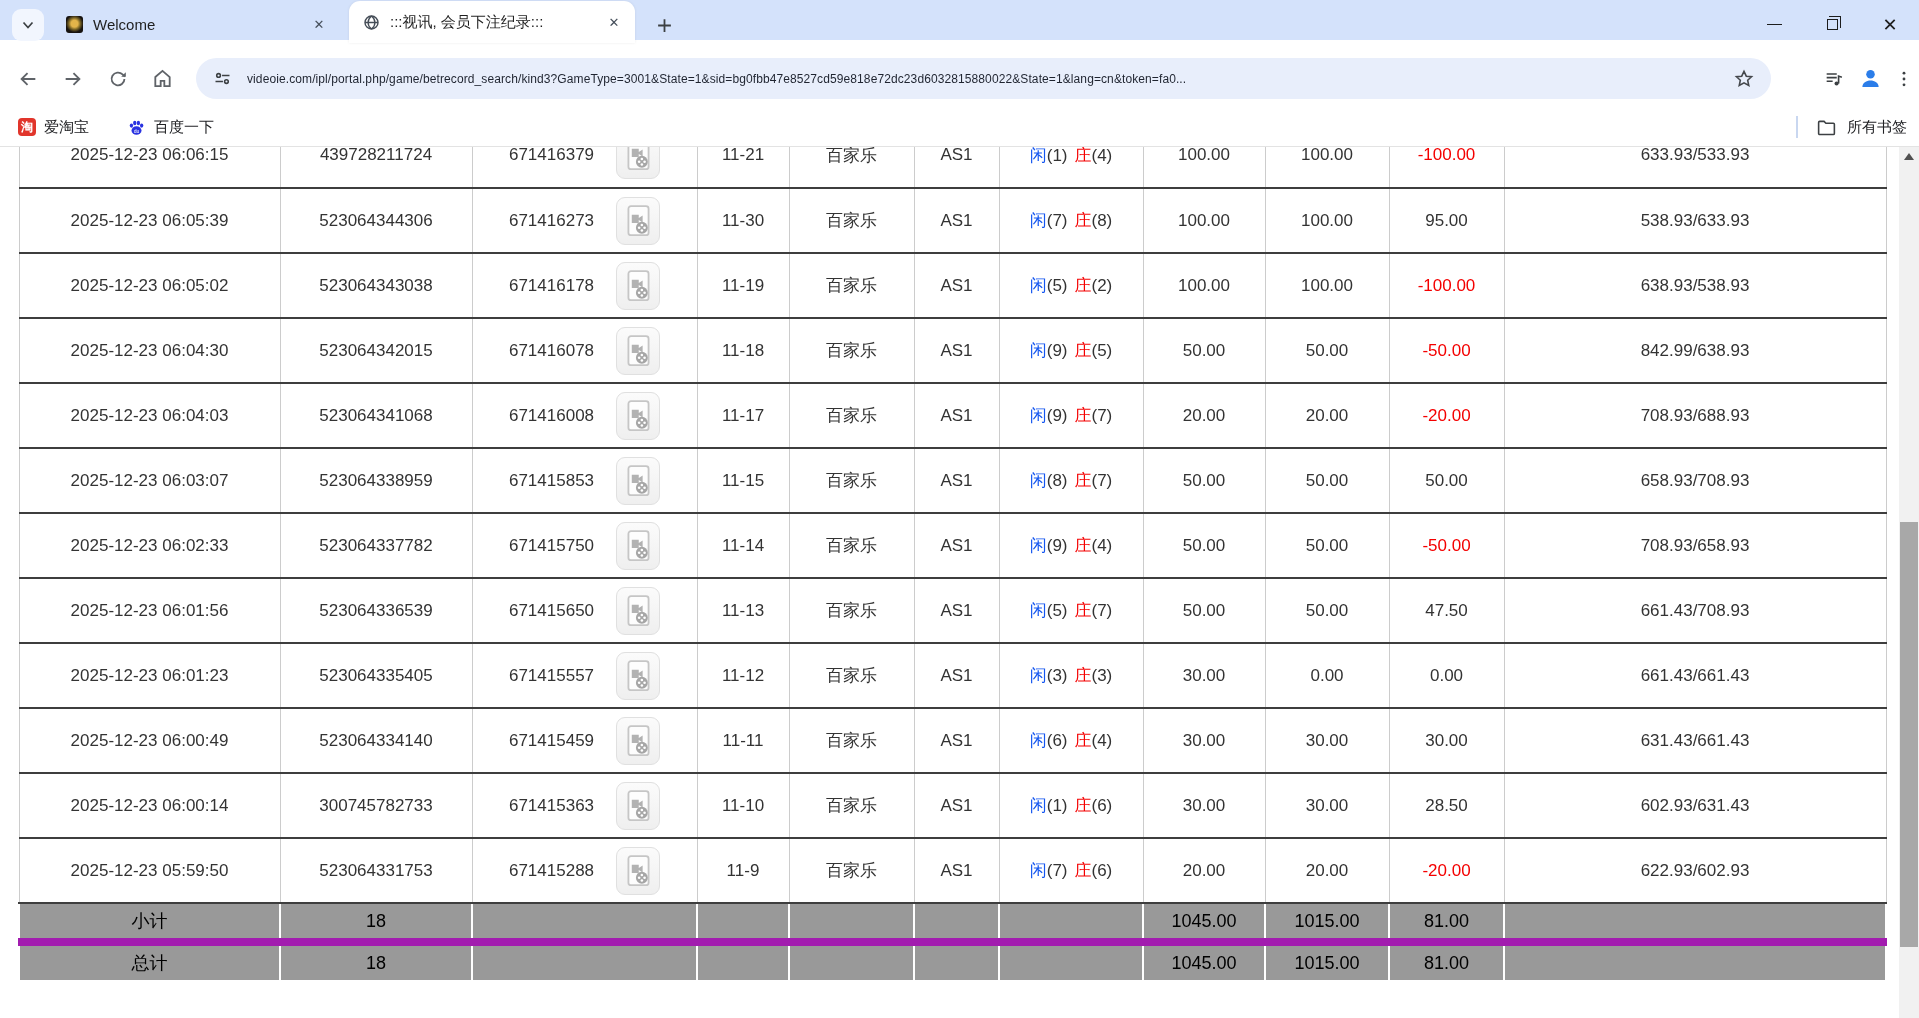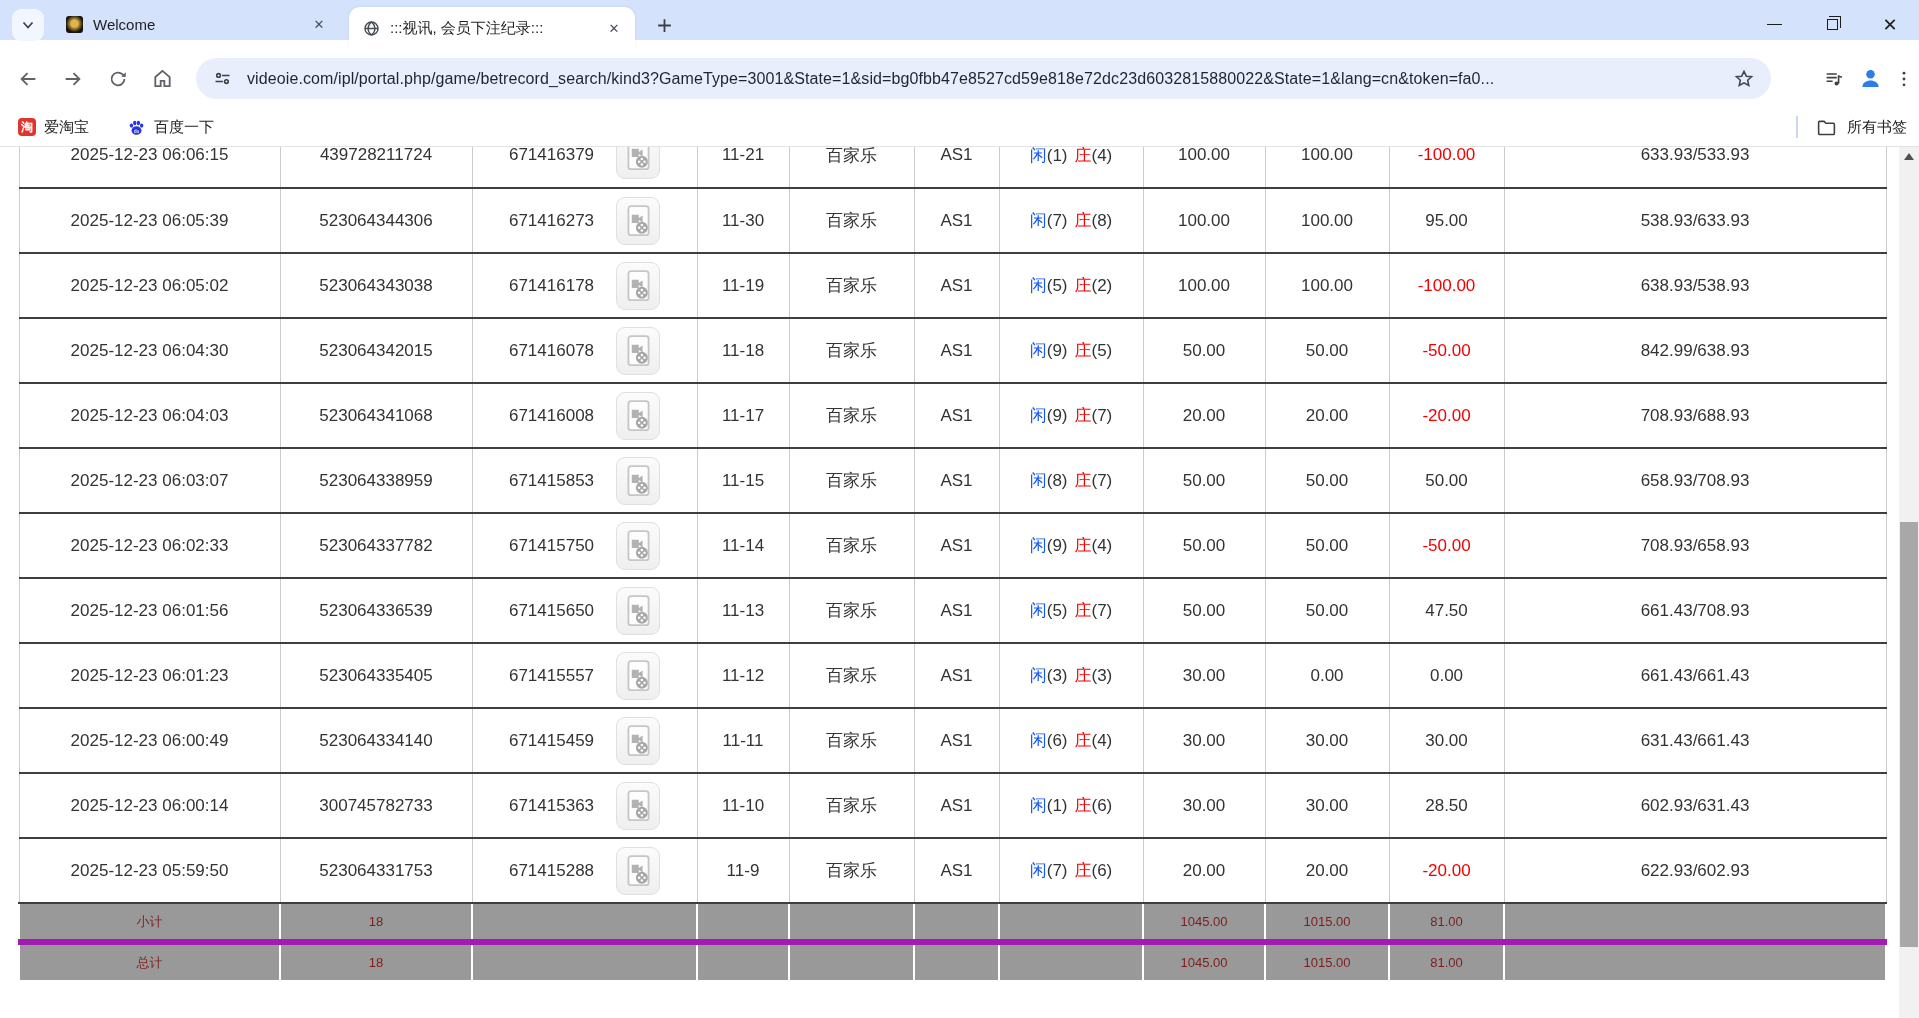--- a/index.html
+++ b/index.html
@@ -8,38 +8,38 @@
     position:relative; width:1919px; height:1018px; overflow:hidden;
     background:#fff; font-family:"Liberation Sans", sans-serif;
     color:#333;
   }
 
   
   .titlebar { position:absolute; left:0; top:0; width:1919px; height:40px; background:var(--titlebar,#d4e2fb); }
   .tabsearch-btn { position:absolute; left:12px; top:9px; width:32px; height:32px; border-radius:9px; background:#f2f6fe; display:flex; align-items:center; justify-content:center; cursor:pointer; }
   .tab { position:absolute; top:0; height:49px; display:flex; align-items:center; font-size:15px; color:#1f1f1f; }
   .tab-inactive { left:52px; width:288px; padding:0 10px 0 14px; }
-  .tab-active { left:349px; width:286px; top:7px; height:42px; background:#fff; border-radius:11px 11px 0 0; padding:0 10px 0 14px; box-shadow:0 0 3px rgba(0,0,0,.08); }
+  .tab-active { left:349px; width:286px; top:1px; height:42px; background:#fff; border-radius:11px 11px 0 0; padding:0 10px 0 14px; box-shadow:0 0 3px rgba(0,0,0,.08); }
   .tab .t-title { flex:1; overflow:hidden; white-space:nowrap; text-overflow:clip; margin-left:10px; }
   .tab-close { width:22px; height:22px; border-radius:50%; display:flex; align-items:center; justify-content:center; font-size:13px; color:#47505c; cursor:pointer; }
   .fav-welcome { width:17px; height:17px; border-radius:3px; flex:none;
     background:#171310; background-image:radial-gradient(circle at 50% 45%, #e3b44a 0 27%, #7a6526 46%, #171310 68%); }
   .newtab-btn { position:absolute; left:650px; top:11px; width:28px; height:28px; border-radius:50%; display:flex; align-items:center; justify-content:center; cursor:pointer; }
   .win-controls { position:absolute; right:0; top:0; height:49px; display:flex; }
   .win-btn { width:58px; height:49px; display:flex; align-items:center; justify-content:center; cursor:pointer; }
   .glyph-min { width:15px; height:0; border-top:1.6px solid #1d1d1d; }
   .glyph-restore { position:relative; width:11px; height:11px; border:1.5px solid #1d1d1d; background:var(--titlebar,#d4e2fb); }
   .glyph-restore:before { content:""; position:absolute; left:1.5px; top:-4.5px; width:11px; height:11px; border:1.5px solid #1d1d1d; border-left:none; border-bottom:none; }
   .glyph-close { font-size:18px; color:#1d1d1d; line-height:1; }
 
   
   .toolbar { position:absolute; left:0; top:49px; width:1919px; height:59px; background:#fff; }
   .nav-btn { position:absolute; top:11px; width:37px; height:37px; border-radius:50%; display:flex; align-items:center; justify-content:center; cursor:pointer; }
   .omnibox { position:absolute; left:196px; top:9px; width:1575px; height:41px; border-radius:21px; background:#e8eefb; display:flex; align-items:center; padding:0 16px; }
-  .omnibox .url { flex:1; font-size:16px; color:#1f2430; white-space:nowrap; overflow:hidden; margin-left:14px; letter-spacing:.1px; }
+  .omnibox .url { flex:1; font-size:12px; color:#1f2430; white-space:nowrap; overflow:hidden; margin-left:14px; letter-spacing:.1px; }
   .right-icons { position:absolute; top:11px; right:0; height:37px; display:flex; align-items:center; }
 
   
   .bookmarks { position:absolute; left:0; top:108px; width:1919px; height:39px; background:#fff; border-bottom:1px solid #e3e3e3; display:flex; align-items:center; font-size:15px; color:#202124; }
   .bm-item { display:flex; align-items:center; gap:8px; height:28px; padding:0 8px; border-radius:7px; cursor:pointer; }
   .bm-taobao-icon { width:18px; height:18px; border-radius:4px; background:#e1352b; color:#fff; font-size:12px; font-weight:bold; display:flex; align-items:center; justify-content:center; }
   .bm-right { position:absolute; right:12px; display:flex; align-items:center; gap:10px; }
   .bm-divider { width:2px; height:22px; background:#c9d7f0; margin-right:8px; }
 
   
@@ -47,22 +47,22 @@
   table.bets { margin:-24px 0 0 18px; width:1867px; border-collapse:collapse; table-layout:fixed; }
   table.bets td { text-align:center; vertical-align:middle; font-size:17px; color:#333; border-left:1px solid #ccc; border-right:1px solid #ccc; overflow:hidden; white-space:nowrap; }
   tr.data-row td { height:65px; border-bottom:2px solid #3e3e3e; background:#fff; }
   .gid-wrap { display:inline-flex; align-items:center; gap:22px; }
   .vbtn { display:inline-flex; align-items:center; justify-content:center; width:44px; height:48px; border-radius:9px; background:linear-gradient(#fbfbfb,#efefef); border:1px solid #e0e0e0; cursor:pointer; }
   .xian { color:var(--blue,#1456f0); }
   .zhuang { color:var(--red,#f40000); }
   .x-n { margin-right:7px; }
   td.c-bet { color:var(--blue,#1456f0); }
   td.c-wl.neg { color:var(--red,#f40000); }
-  tr.sum-row td { height:39px; background:var(--gray,#999999); color:#7f1d1d; font-size:13px; border:2px solid #fff; }
-  tr.sum-row2 td { border-top:6px solid #a21caf; }
+  tr.sum-row td { height:39px; background:var(--gray,#999999); color:#000000; font-size:18px; border:2px solid #fff; }
+  tr.sum-row2 td { border-top:8px solid #a21caf; }
 
   
   .scrollbar { position:absolute; right:0; top:147px; width:20px; height:871px; background:#f1f1f1; }
   .sb-arrow-up { position:absolute; top:6px; left:5px; width:0; height:0; border-left:5px solid transparent; border-right:5px solid transparent; border-bottom:7px solid #505050; cursor:pointer; }
   .sb-thumb { position:absolute; left:1px; top:375px; width:18px; height:425px; background:#a8a8a8; cursor:pointer; }
 
   svg { display:block; }
 </style>
 </head>
 <body>

